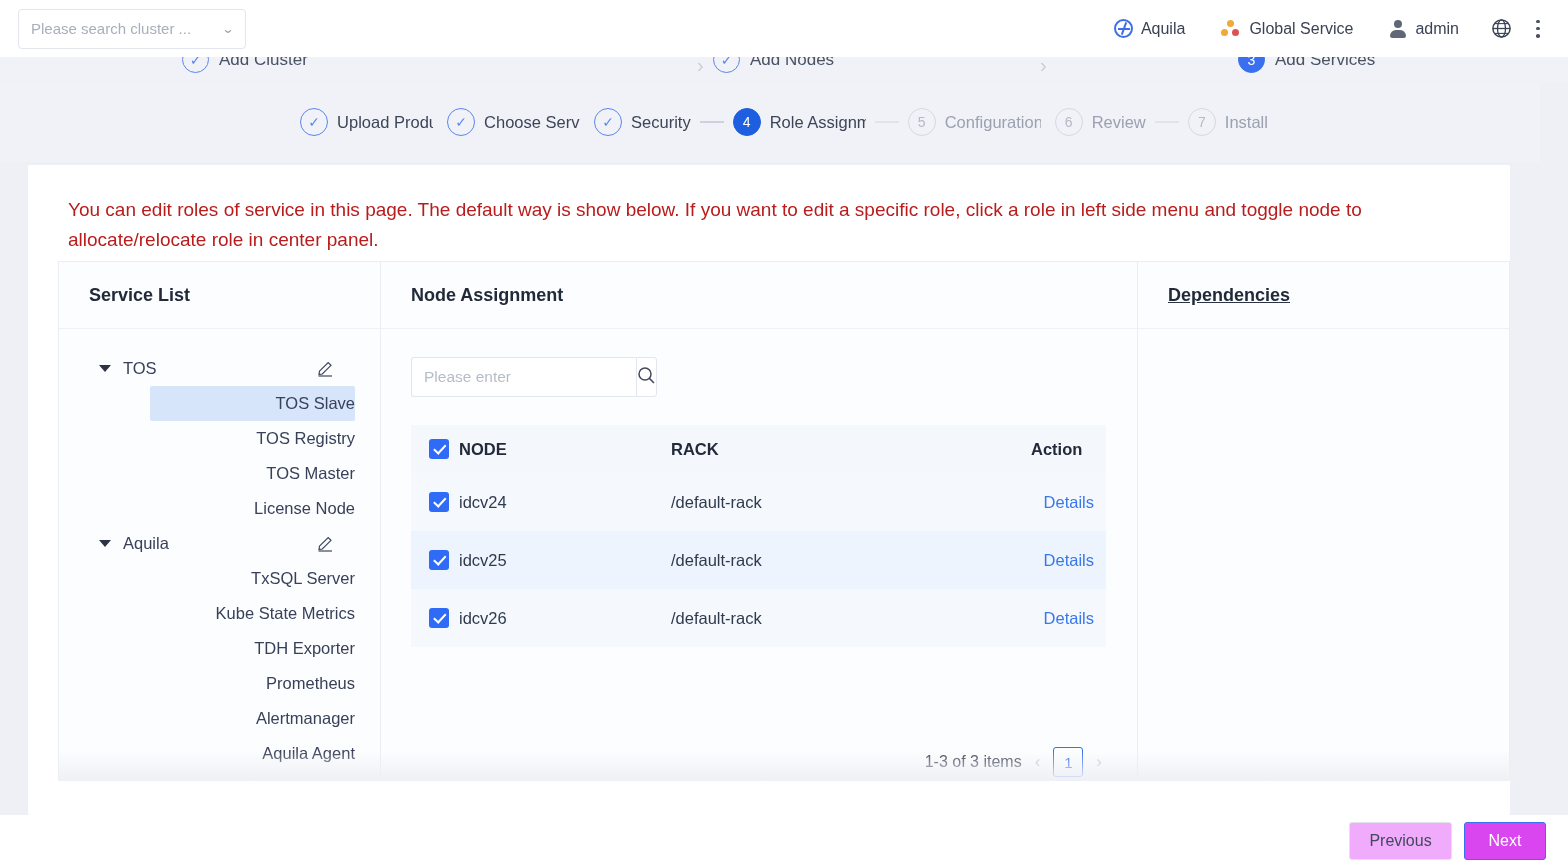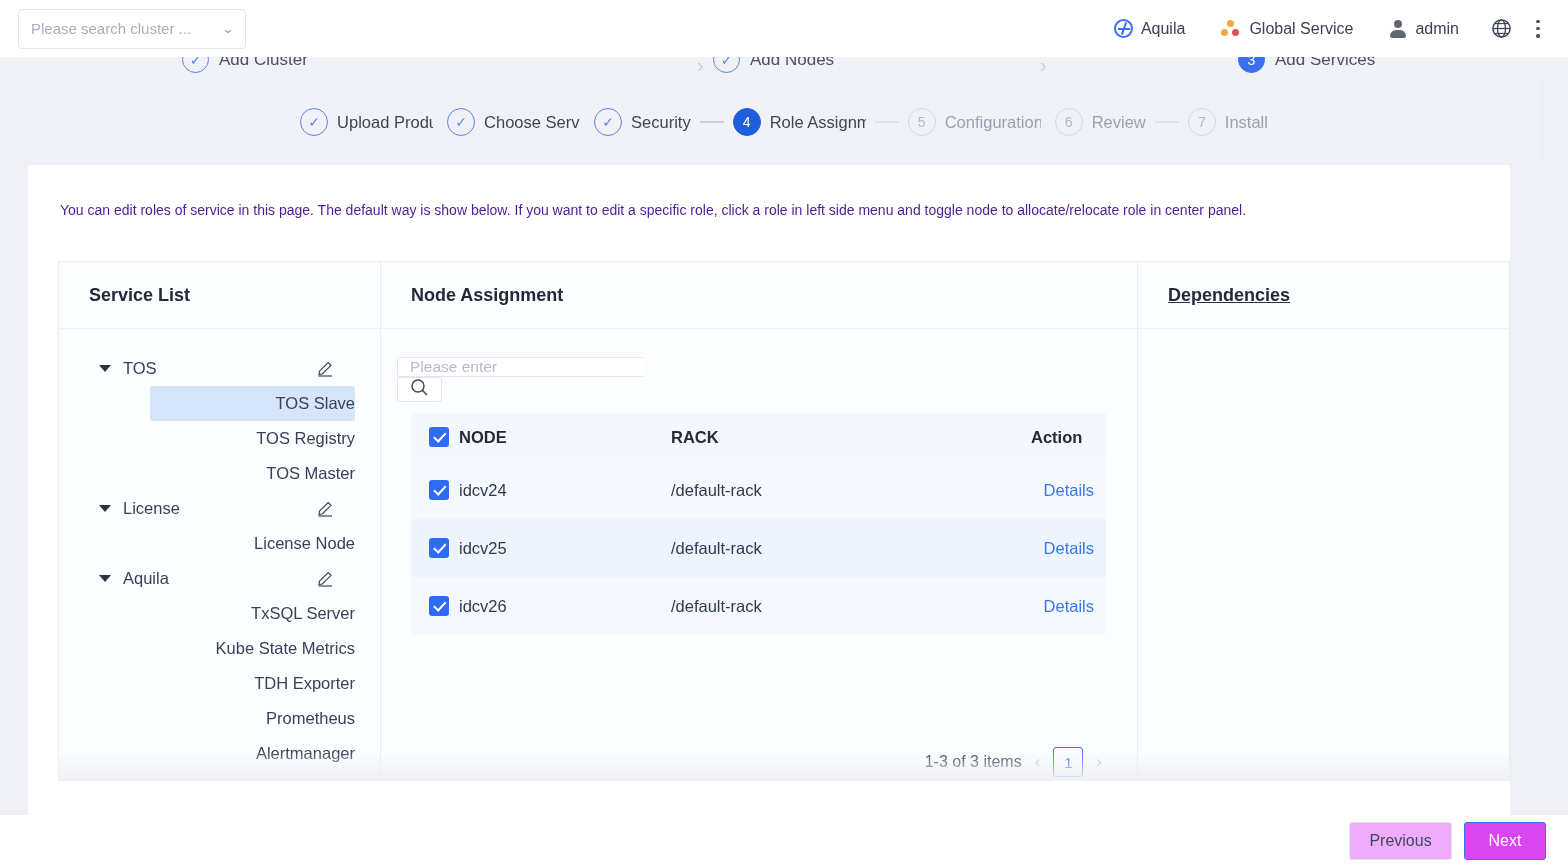--- a/index.html
+++ b/index.html
@@ -194,25 +194,25 @@
   .card {
     position: absolute;
     left: 28px; top: 165px;
     width: 1482px;
     height: 650px;
     background: #ffffff;
     border-radius: 2px;
   }
   .card-desc {
     position:absolute;
-    left: 32px; top: 30px;
+    left: 40px; top: 30px;
     width: 1425px;
-    font-size: 14px;
+    font-size: 19px;
     line-height: 30px;
-    color: #4c1d95;
+    color: #b91c1c;
   }
 
   .panels {
     position: absolute;
     left: 30px; top: 96px;
     width: 1452px;
     height: 520px;
     border: 1px solid #eaedf3;
     border-bottom: none;
     display: flex;
@@ -266,22 +266,22 @@
     font-size: 16.5px;
     color: #39415a;
     border-radius: 2px;
     justify-content: flex-end;
   }
   .tree-item.selected { background: #d7e5fb; }
 
   
   .searchrow {
     display: flex;
-    margin: 28px 0 0 16px;
-    width: 246px; height: 28px; flex-direction: column;
+    margin: 28px 0 0 30px;
+    width: 246px; height: 40px;
   }
   .searchrow input {
     flex: 1;
     border: 1px solid #e3e6ed;
     border-right: none;
     border-radius: 3px 0 0 3px;
     padding: 0 12px;
     font-size: 15.5px;
     color: #3c4558;
     font-family: "Liberation Sans", sans-serif;
@@ -501,30 +501,20 @@
             <div class="tree-item selected">
               <span>TOS Slave</span>
             </div>
             <div class="tree-item">
               <span>TOS Registry</span>
             </div>
             <div class="tree-item">
               <span>TOS Master</span>
             </div>
 
-            <div class="tree-group">
-              <span class="caret"></span>
-              <span>License</span>
-              <span class="edit-pen">
-                <svg width="18" height="18" viewBox="0 0 18 18">
-                    <path d="M2.5 12.2 L11.2 3.5 L14 6.3 L5.3 15 L2 15.5 Z" fill="none" stroke="#3d465c" stroke-width="1.2"></path>
-                    <line x1="1.5" y1="17" x2="15" y2="17" stroke="#3d465c" stroke-width="1.2"></line>
-                  </svg>
-              </span>
-            </div>
             <div class="tree-item">
               <span>License Node</span>
             </div>
 
             <div class="tree-group">
               <span class="caret"></span>
               <span>Aquila</span>
               <span class="edit-pen">
                 <svg width="18" height="18" viewBox="0 0 18 18">
                     <path d="M2.5 12.2 L11.2 3.5 L14 6.3 L5.3 15 L2 15.5 Z" fill="none" stroke="#3d465c" stroke-width="1.2"></path>

